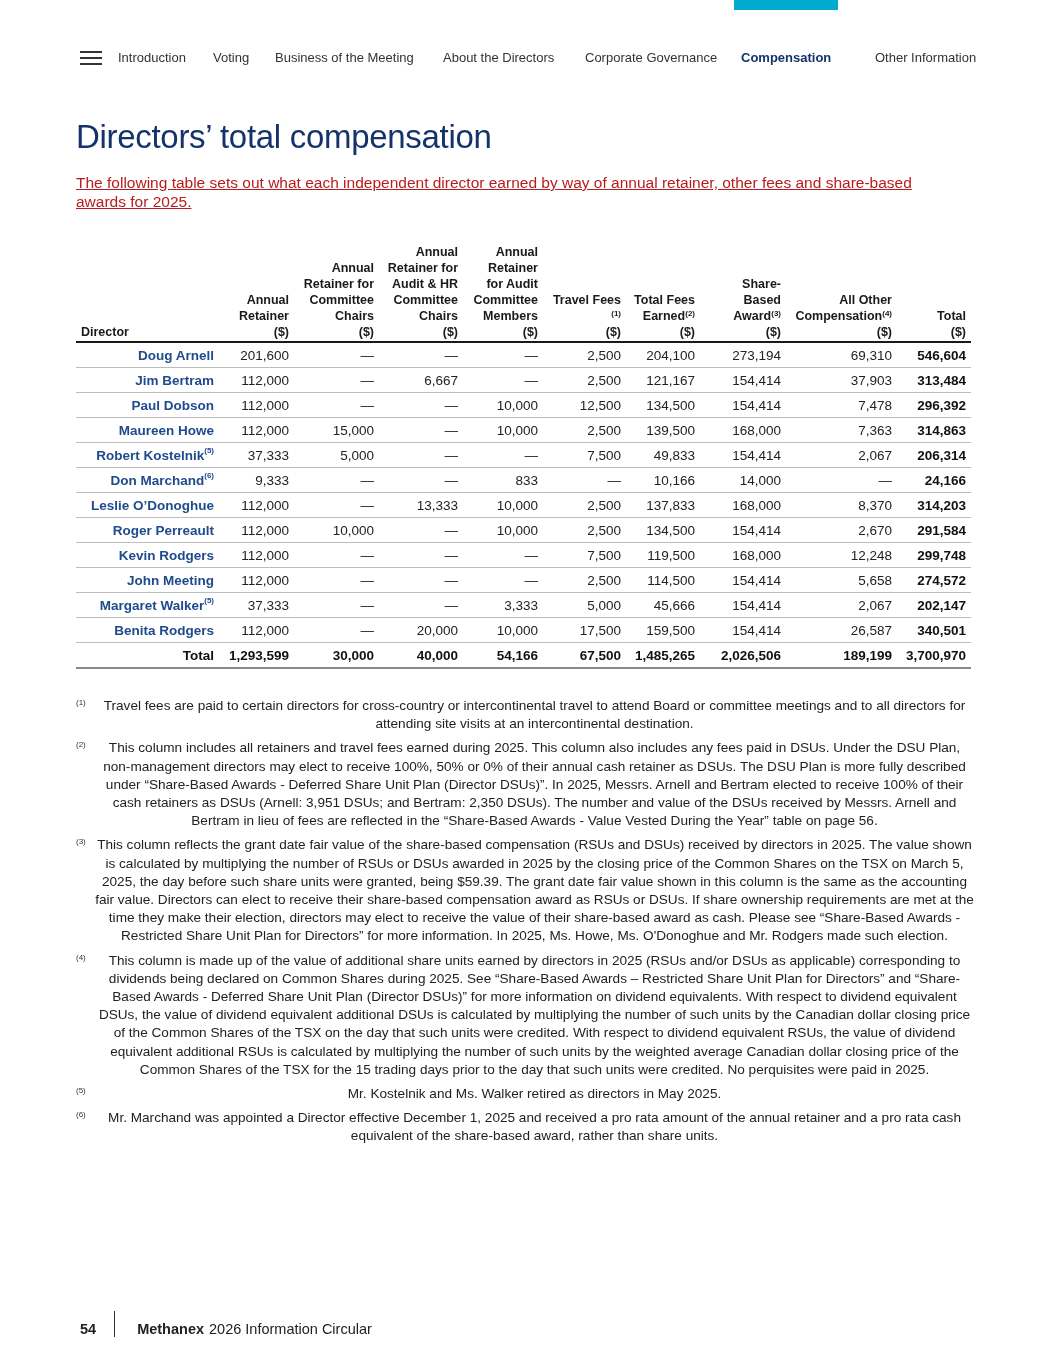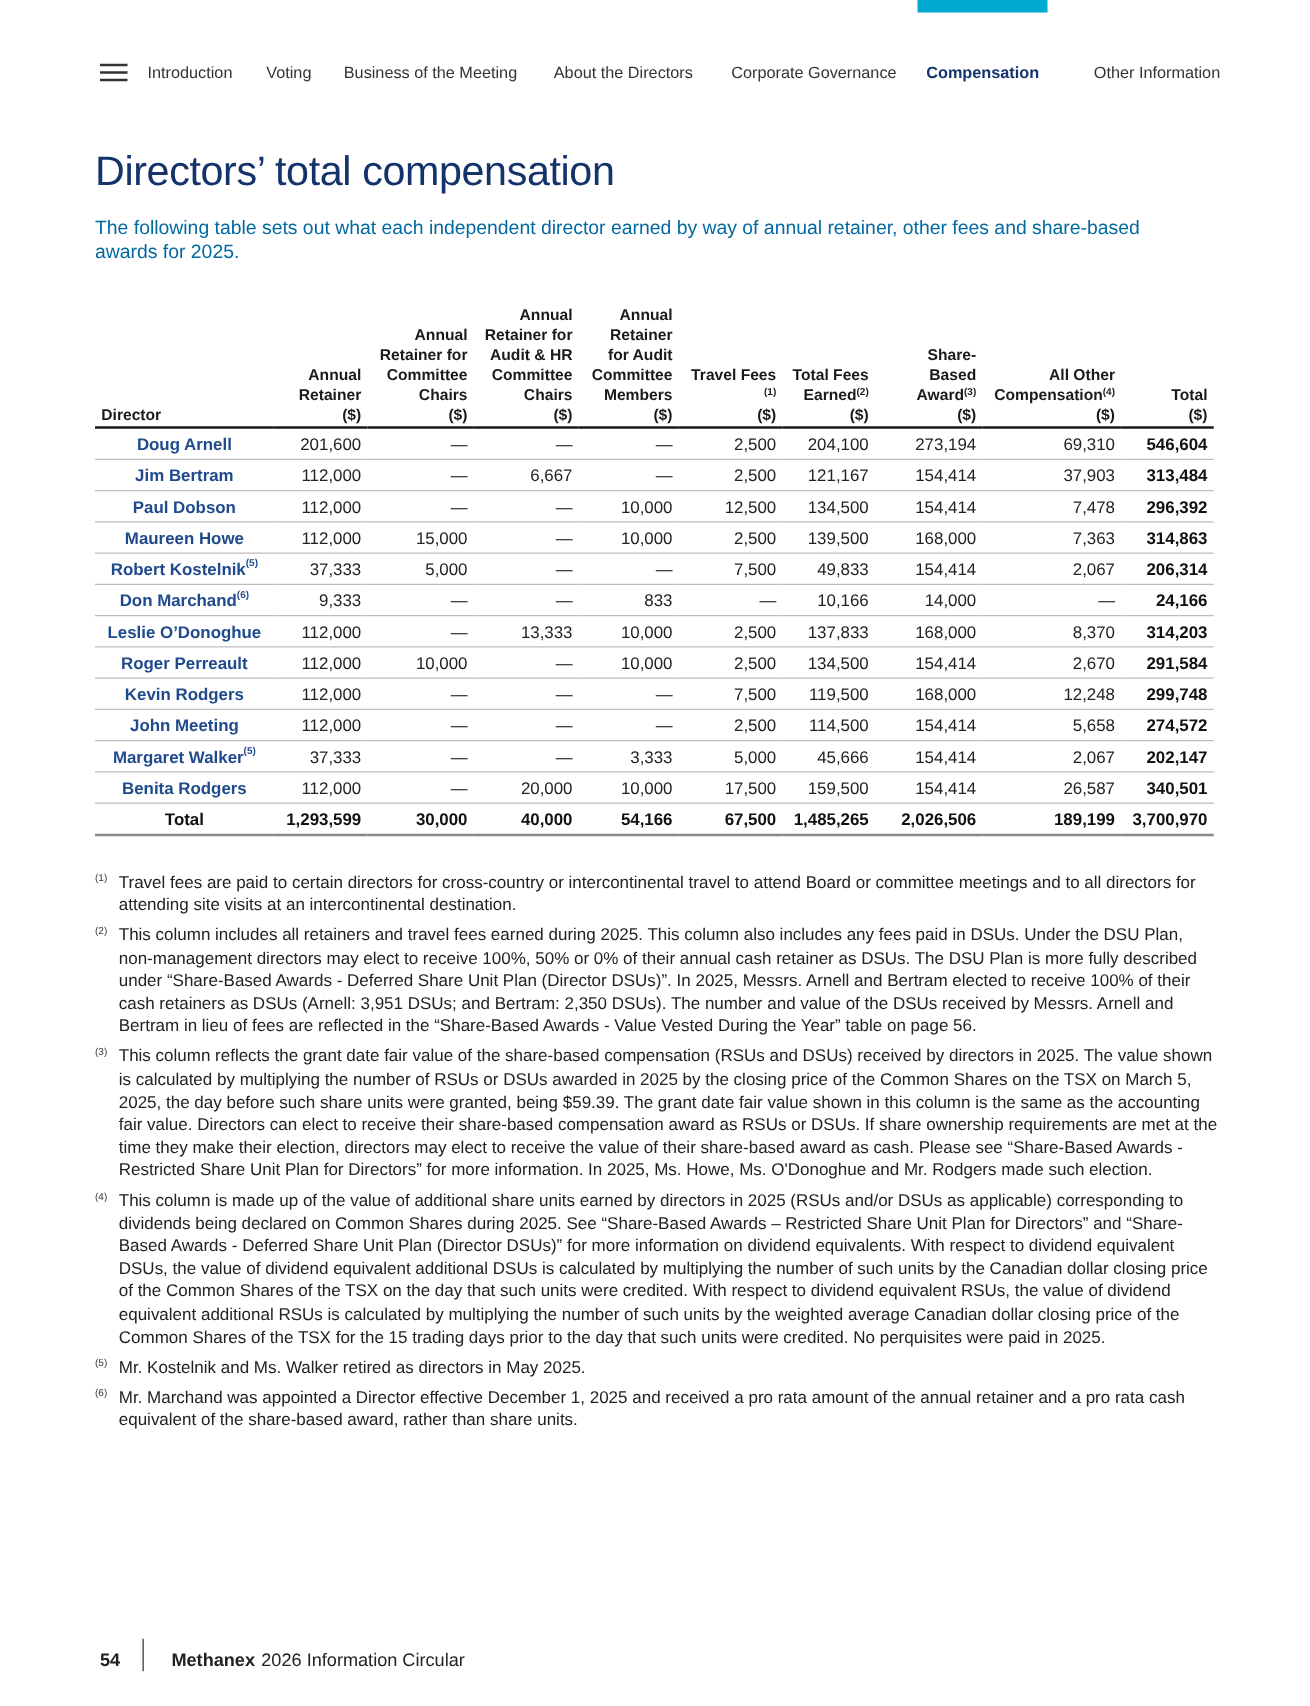--- a/index.html
+++ b/index.html
@@ -8,36 +8,36 @@
 
     .active-bar { position: absolute; left: 734px; top: 0; width: 104px; height: 10px; background: #00aad0; }
 
     .nav { position: absolute; top: 33px; left: 80px; height: 18px; display: flex; align-items: center; margin-top: 16px; }
     .hamburger { width: 22px; height: 14px; display: flex; flex-direction: column; justify-content: space-between; cursor: pointer; margin-right: 16px; }
     .hamburger span { display: block; height: 2px; background: #333; }
     .nav-item { font-size: 13px; color: #333; white-space: nowrap; cursor: pointer; position: absolute; top: 0; line-height: 18px; }
     .nav-item.active { color: #14336b; font-weight: bold; }
 
     h1 { position: absolute; left: 76px; top: 118px; margin: 0; font-size: 33px; font-weight: normal; color: #14336b; letter-spacing: -0.3px; }
-    .intro { position: absolute; left: 76px; top: 173px; width: 880px; margin: 0; font-size: 15.5px; line-height: 19px; color: #0369a1; }
+    .intro { position: absolute; left: 76px; top: 173px; width: 880px; margin: 0; font-size: 15.5px; line-height: 19px; color: #b91c1c; text-decoration: underline; }
 
     table.comp { position: absolute; left: 76px; top: 228px; width: 895px; border-collapse: collapse; font-size: 13.5px; }
     table.comp th { font-weight: bold; text-align: right; vertical-align: bottom; font-size: 12.5px; line-height: 16px; padding: 0 5px 1px 5px; color: #1a1a1a; border-bottom: 2px solid #1a1a1a; }
     table.comp th.dir { text-align: left; }
     table.comp th sup, table.comp td sup { font-size: 8px; vertical-align: top; position: relative; top: -2px; }
     table.comp td { text-align: right; padding: 0 5px; height: 24px; border-bottom: 1px solid #bdbdbd; white-space: nowrap; color: #222; }
-    table.comp td.name { text-align: center; color: #1f4a8c; font-weight: bold; margin-top: 48px; }
+    table.comp td.name { text-align: right; color: #1f4a8c; font-weight: bold; margin-top: 48px; }
     table.comp td.total { font-weight: bold; color: #111; }
     table.comp tr.total-row td { font-weight: bold; color: #111; border-bottom: 2px solid #888; }
     table.comp tr.total-row td.name { color: #111; }
 
     .notes { position: absolute; left: 76px; top: 697px; width: 898px; font-size: 13.6px; line-height: 18.2px; color: #222; }
     .note { display: flex; margin-bottom: 6px; }
     .note-num { flex: 0 0 19px; font-size: 8px; line-height: 10px; padding-top: 1px; color: #333; }
-    .note-text { flex: 1; }
+    .note-text { flex: 1; text-align: center; }
 
     .footer { position: absolute; left: 80px; top: 1311px; display: flex; align-items: flex-end; font-size: 14.5px; color: #222; }
     .page-num { font-weight: bold; }
     .footer-divider { width: 1px; height: 26px; background: #333; margin: 0 22px 0 18px; }
     .brand { font-weight: bold; margin-right: 5px; }
   </style>
 </head>
 <body>
 
 <div class="active-bar"></div>

